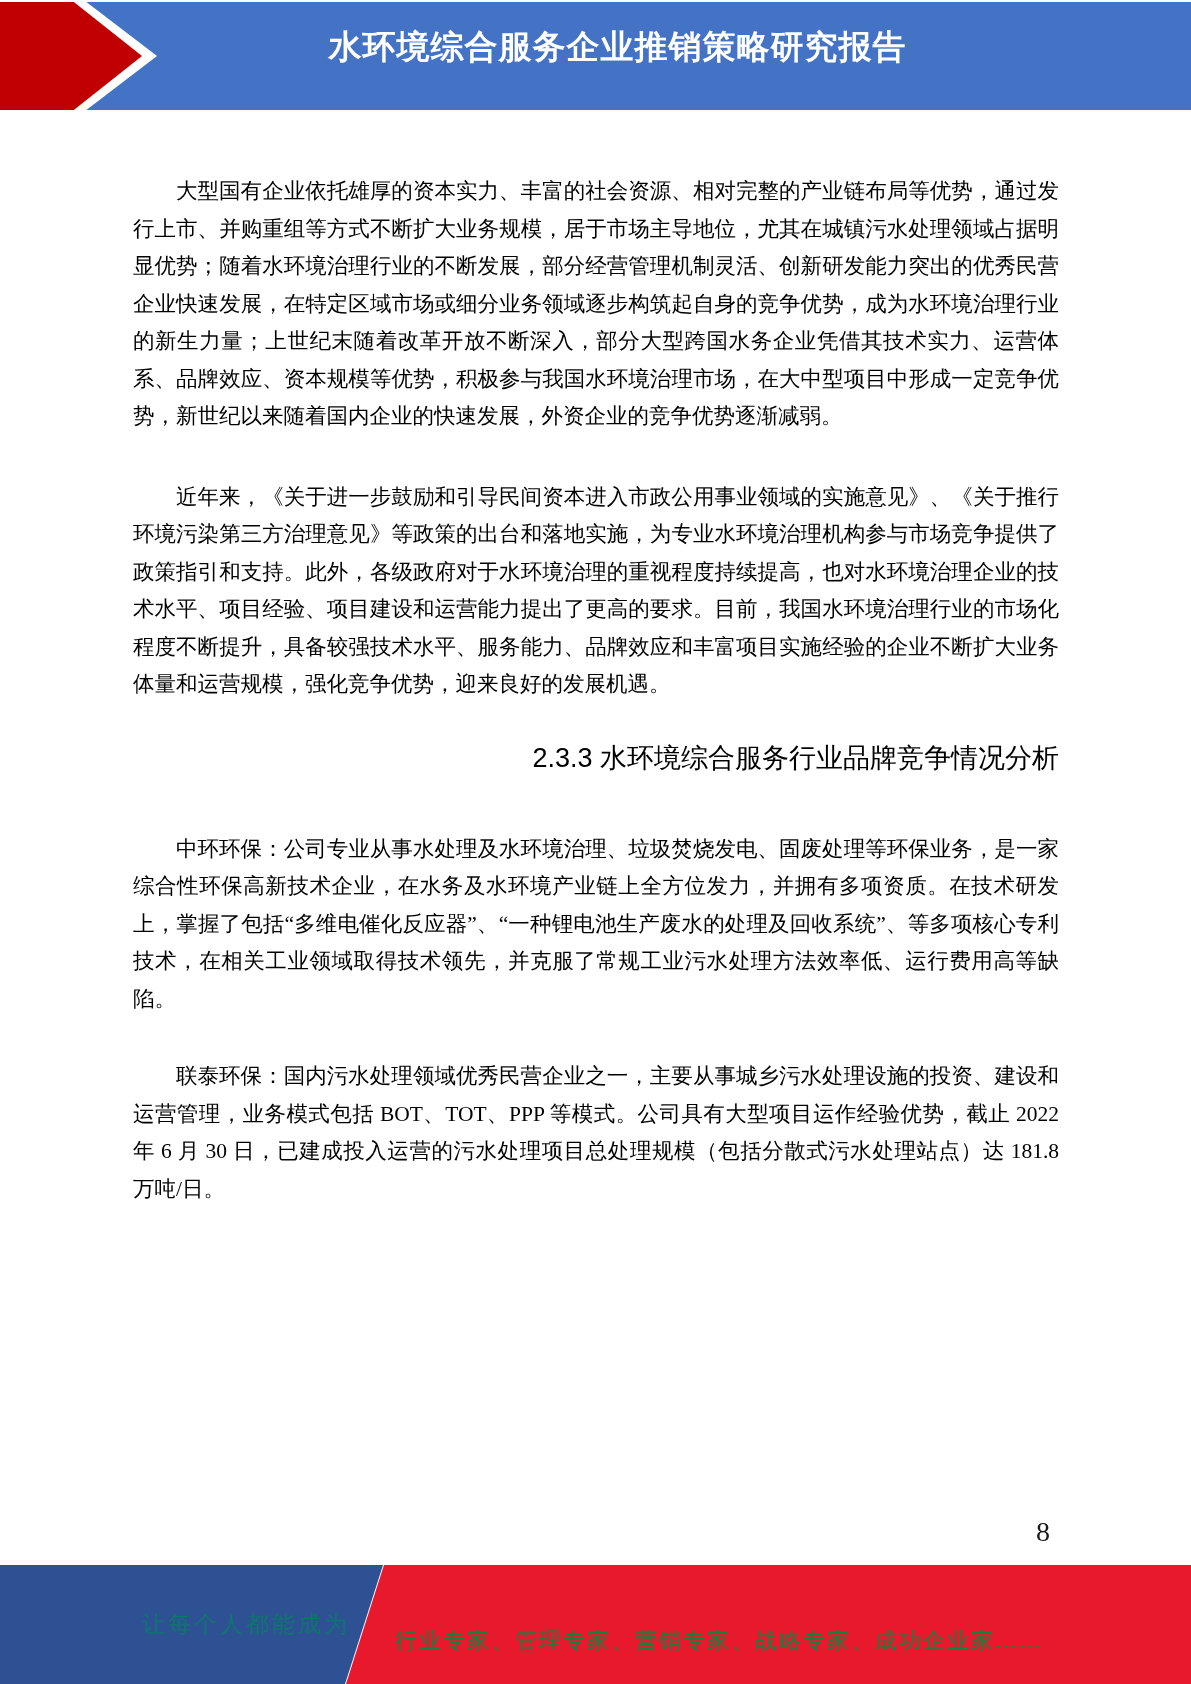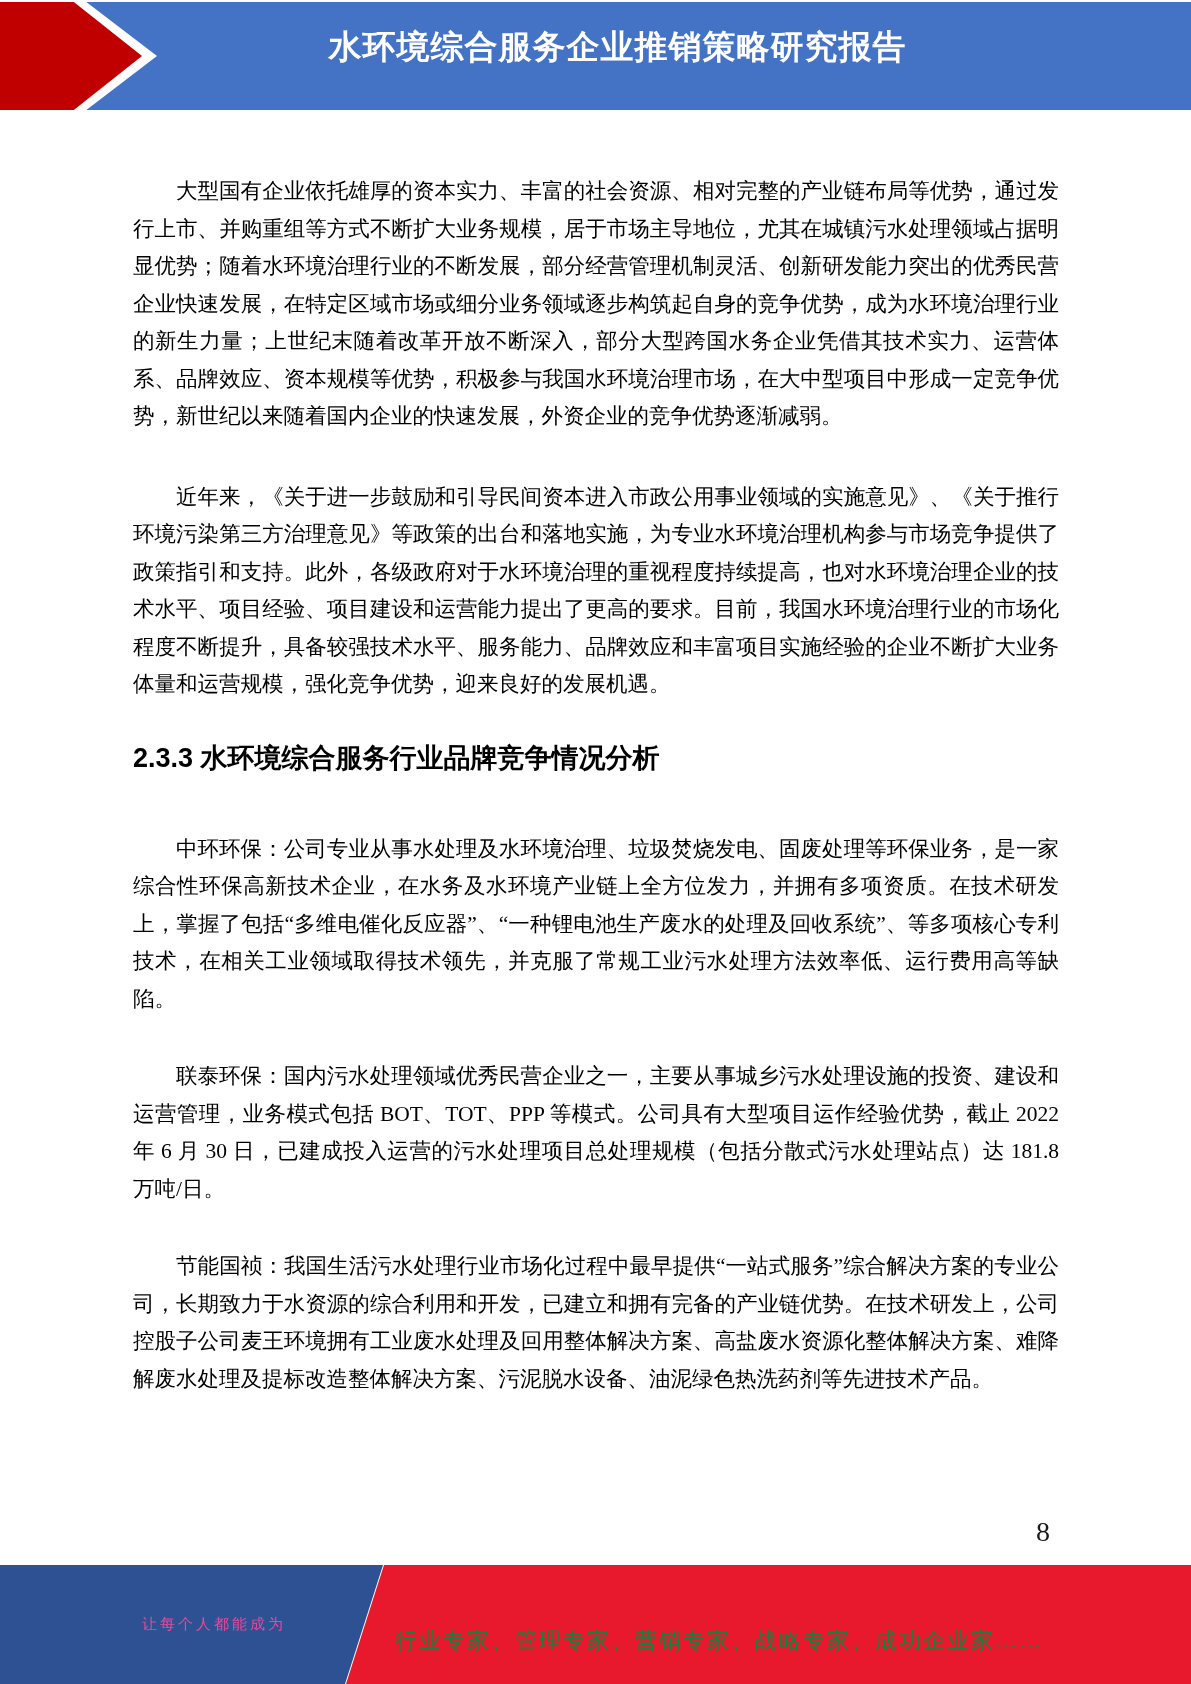--- a/index.html
+++ b/index.html
@@ -35,23 +35,23 @@
   .content {
     position:absolute; top:0; left:133px; width:926px;
     font-family:"Liberation Serif","DejaVu Serif",serif;
     font-size:21.5px; line-height:37.5px; color:#000;
     text-align:justify; text-justify:inter-character;
   }
   .para { margin:0; text-indent:2em; }
   .p1 { margin-top:173px; }
   .p2 { margin-top:43px; }
   .section-heading {
-    margin:34px 0 0 0; text-align:left;
+    margin:34px 0 0 0; text-align:right;
     font-family:"Liberation Sans","DejaVu Sans",sans-serif;
-    font-size:27px; line-height:40px; font-weight:bold; color:#000;
+    font-size:27px; line-height:40px; font-weight:normal; color:#000;
   }
   .p3 { margin-top:53px; }
   .p4 { margin-top:40px; }
   .p5 { margin-top:40px; }
 
   
   .page-number {
     position:absolute; top:1516px; left:1003px; width:80px;
     text-align:center; color:#1a1a1a;
     font-family:"Liberation Serif","DejaVu Serif",serif; font-size:28px;
@@ -63,22 +63,22 @@
     position:absolute; inset:0; background:#2E5193;
     clip-path:polygon(0 0, 383px 0, 345px 100%, 0 100%);
   }
   .footer-red {
     position:absolute; inset:0; background:#E9192D;
     clip-path:polygon(384px 0, 100% 0, 100% 100%, 346px 100%);
   }
   .footer-left-text {
     position:absolute; left:142px; top:0; height:100%;
     display:flex; align-items:center;
-    color:#ec4899; font-family:"Liberation Serif","DejaVu Serif",serif;
-    font-size:15px; letter-spacing:3px;
+    color:#0f766e; font-family:"Liberation Serif","DejaVu Serif",serif;
+    font-size:23px; letter-spacing:3px;
   }
   .footer-right-text {
     position:absolute; left:395px; top:16px; height:100%;
     display:flex; align-items:center;
     color:#15803d; font-family:"Liberation Serif","DejaVu Serif",serif;
     font-size:22px; letter-spacing:2px; white-space:nowrap;
   }
 </style>
 </head>
 <body>
@@ -90,21 +90,20 @@
     <div class="arrow-red"></div>
     <h1 class="banner-title">水环境综合服务企业推销策略研究报告</h1>
   </header>
 
   <main class="content">
     <p class="para p1">大型国有企业依托雄厚的资本实力、丰富的社会资源、相对完整的产业链布局等优势，通过发行上市、并购重组等方式不断扩大业务规模，居于市场主导地位，尤其在城镇污水处理领域占据明显优势；随着水环境治理行业的不断发展，部分经营管理机制灵活、创新研发能力突出的优秀民营企业快速发展，在特定区域市场或细分业务领域逐步构筑起自身的竞争优势，成为水环境治理行业的新生力量；上世纪末随着改革开放不断深入，部分大型跨国水务企业凭借其技术实力、运营体系、品牌效应、资本规模等优势，积极参与我国水环境治理市场，在大中型项目中形成一定竞争优势，新世纪以来随着国内企业的快速发展，外资企业的竞争优势逐渐减弱。</p>
     <p class="para p2">近年来，《关于进一步鼓励和引导民间资本进入市政公用事业领域的实施意见》、《关于推行环境污染第三方治理意见》等政策的出台和落地实施，为专业水环境治理机构参与市场竞争提供了政策指引和支持。此外，各级政府对于水环境治理的重视程度持续提高，也对水环境治理企业的技术水平、项目经验、项目建设和运营能力提出了更高的要求。目前，我国水环境治理行业的市场化程度不断提升，具备较强技术水平、服务能力、品牌效应和丰富项目实施经验的企业不断扩大业务体量和运营规模，强化竞争优势，迎来良好的发展机遇。</p>
     <h2 class="section-heading">2.3.3 水环境综合服务行业品牌竞争情况分析</h2>
     <p class="para p3">中环环保：公司专业从事水处理及水环境治理、垃圾焚烧发电、固废处理等环保业务，是一家综合性环保高新技术企业，在水务及水环境产业链上全方位发力，并拥有多项资质。在技术研发上，掌握了包括“多维电催化反应器”、“一种锂电池生产废水的处理及回收系统”、等多项核心专利技术，在相关工业领域取得技术领先，并克服了常规工业污水处理方法效率低、运行费用高等缺陷。</p>
     <p class="para p4">联泰环保：国内污水处理领域优秀民营企业之一，主要从事城乡污水处理设施的投资、建设和运营管理，业务模式包括 BOT、TOT、PPP 等模式。公司具有大型项目运作经验优势，截止 2022 年 6 月 30 日，已建成投入运营的污水处理项目总处理规模（包括分散式污水处理站点）达 181.8 万吨/日。</p>
-    <p class="para p5">节能国祯：我国生活污水处理行业市场化过程中最早提供“一站式服务”综合解决方案的专业公司，长期致力于水资源的综合利用和开发，已建立和拥有完备的产业链优势。在技术研发上，公司控股子公司麦王环境拥有工业废水处理及回用整体解决方案、高盐废水资源化整体解决方案、难降解废水处理及提标改造整体解决方案、污泥脱水设备、油泥绿色热洗药剂等先进技术产品。</p>
   </main>
 
   <div class="page-number">8</div>
 
   <footer class="footer">
     <div class="footer-blue"></div>
     <div class="footer-red"></div>
     <div class="footer-left-text">让每个人都能成为</div>
     <div class="footer-right-text">行业专家、管理专家、营销专家、战略专家、成功企业家……</div>
   </footer>

